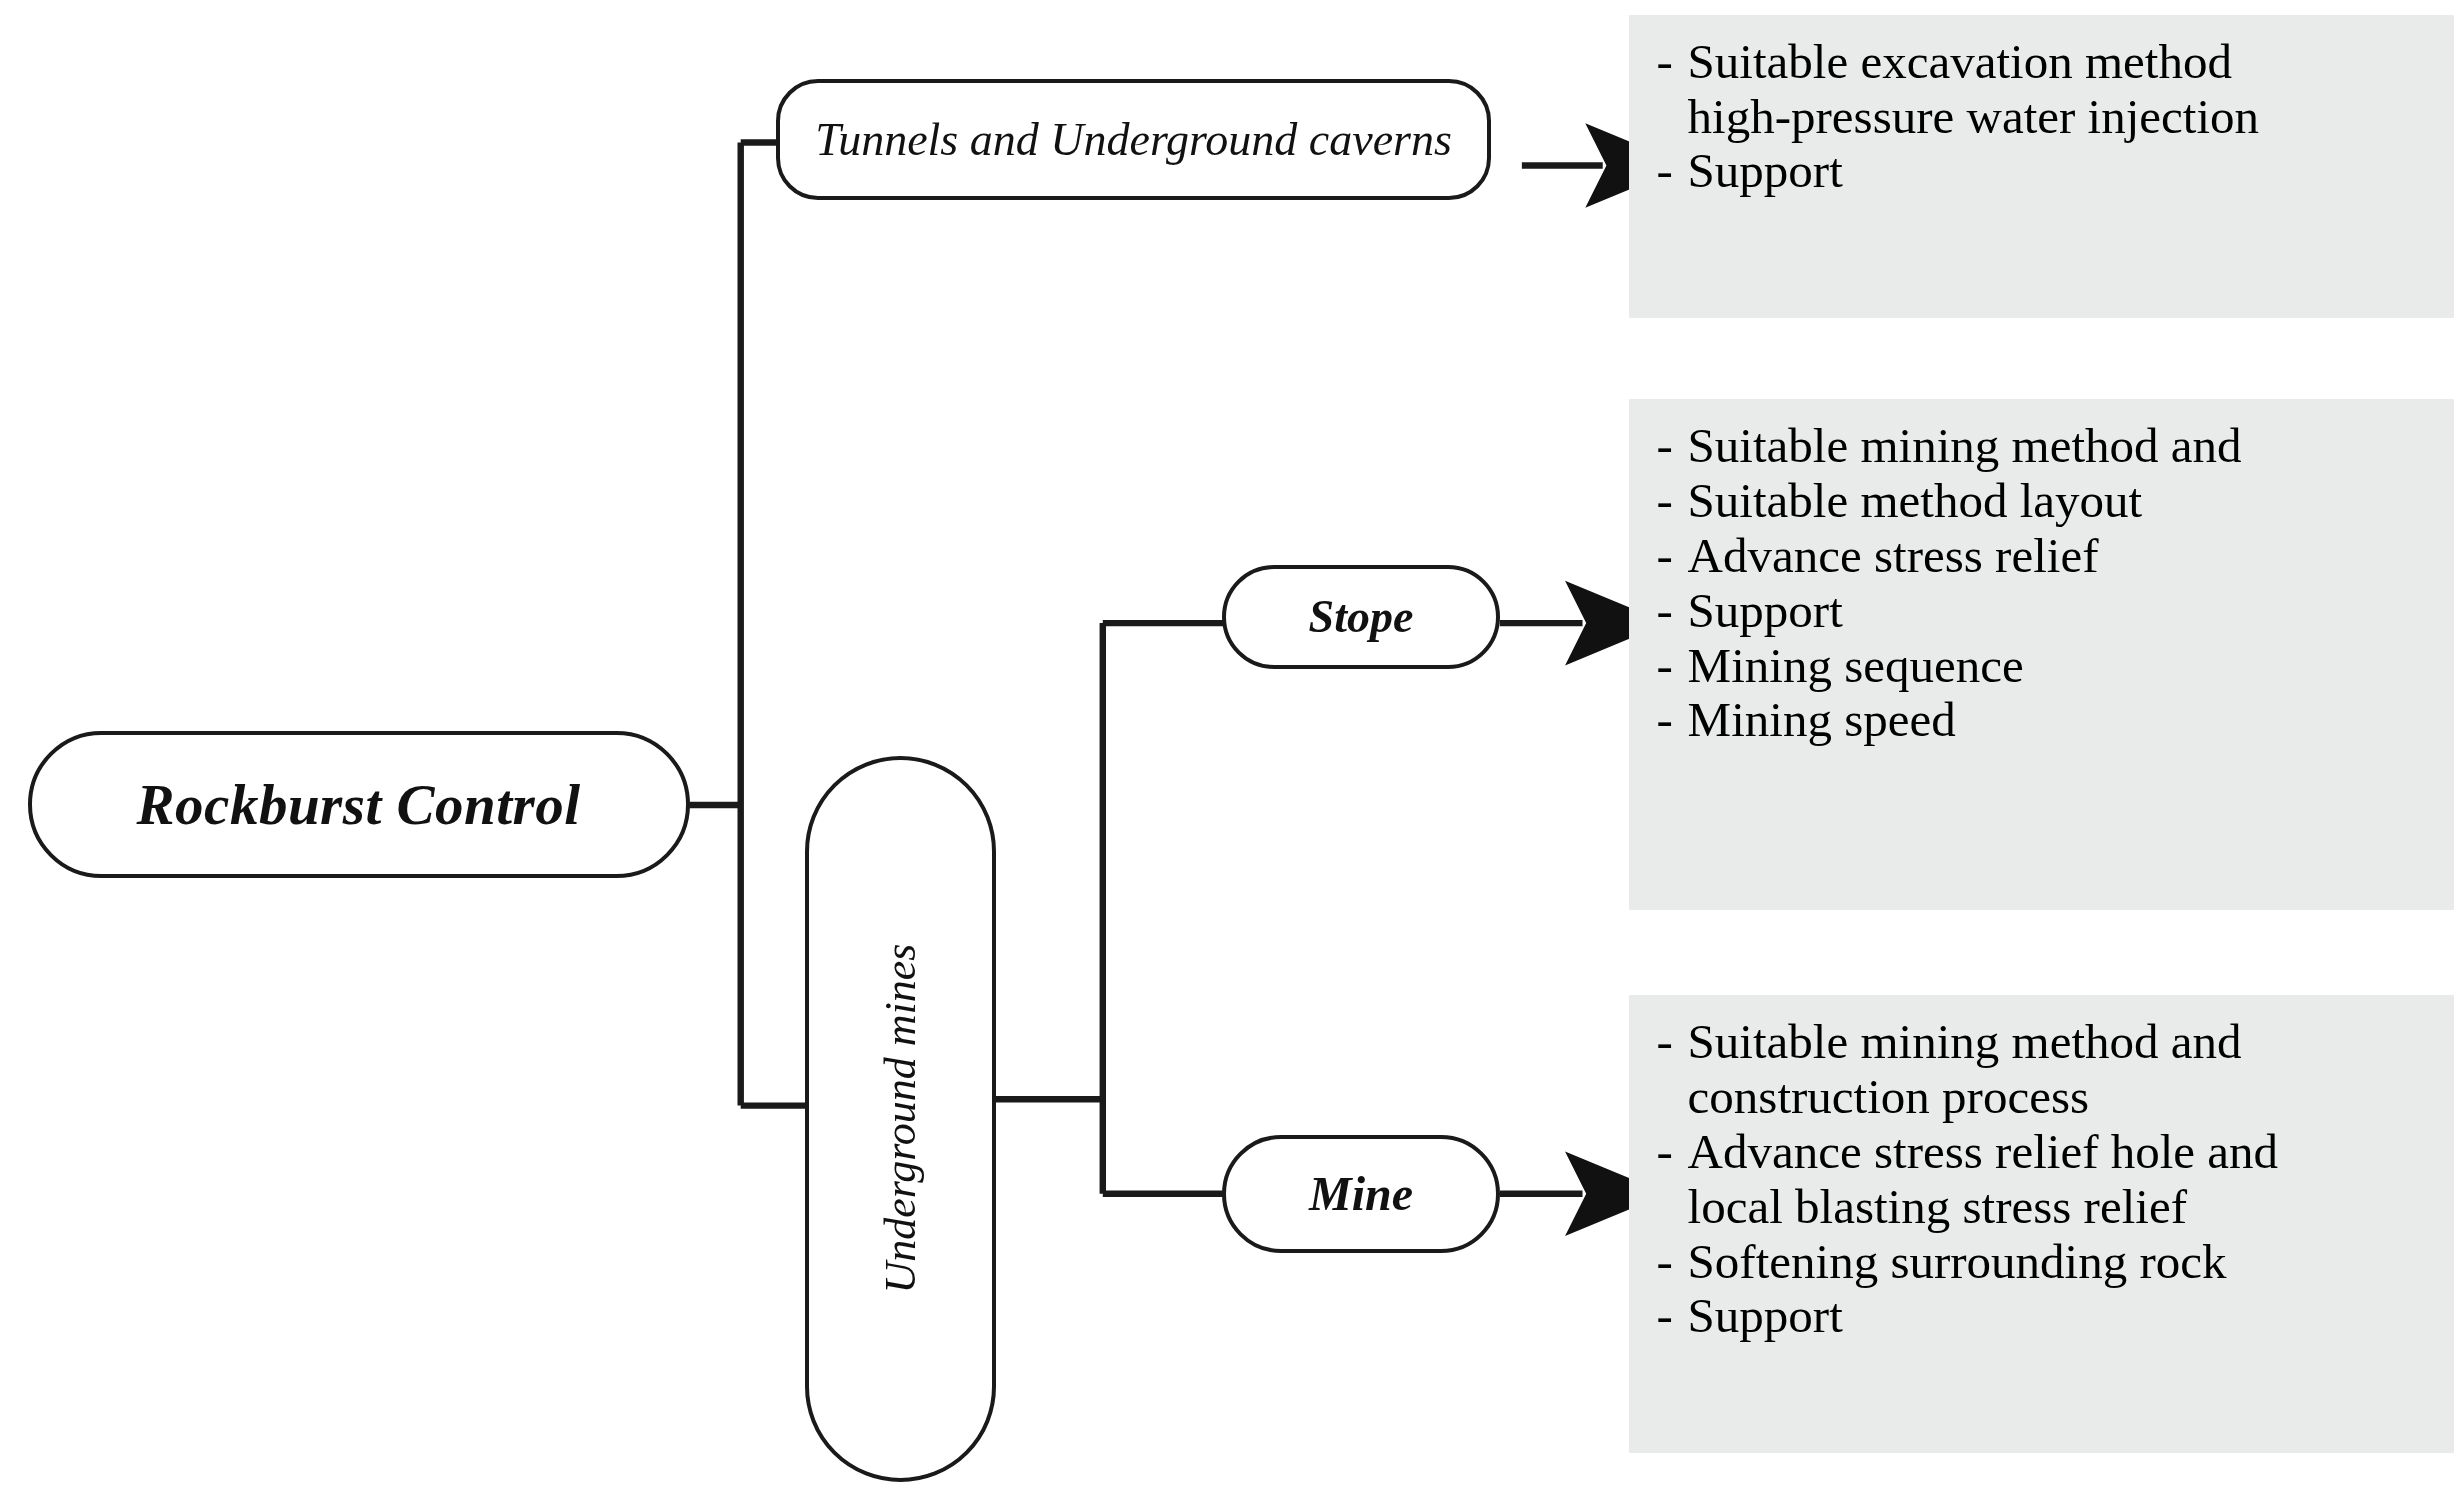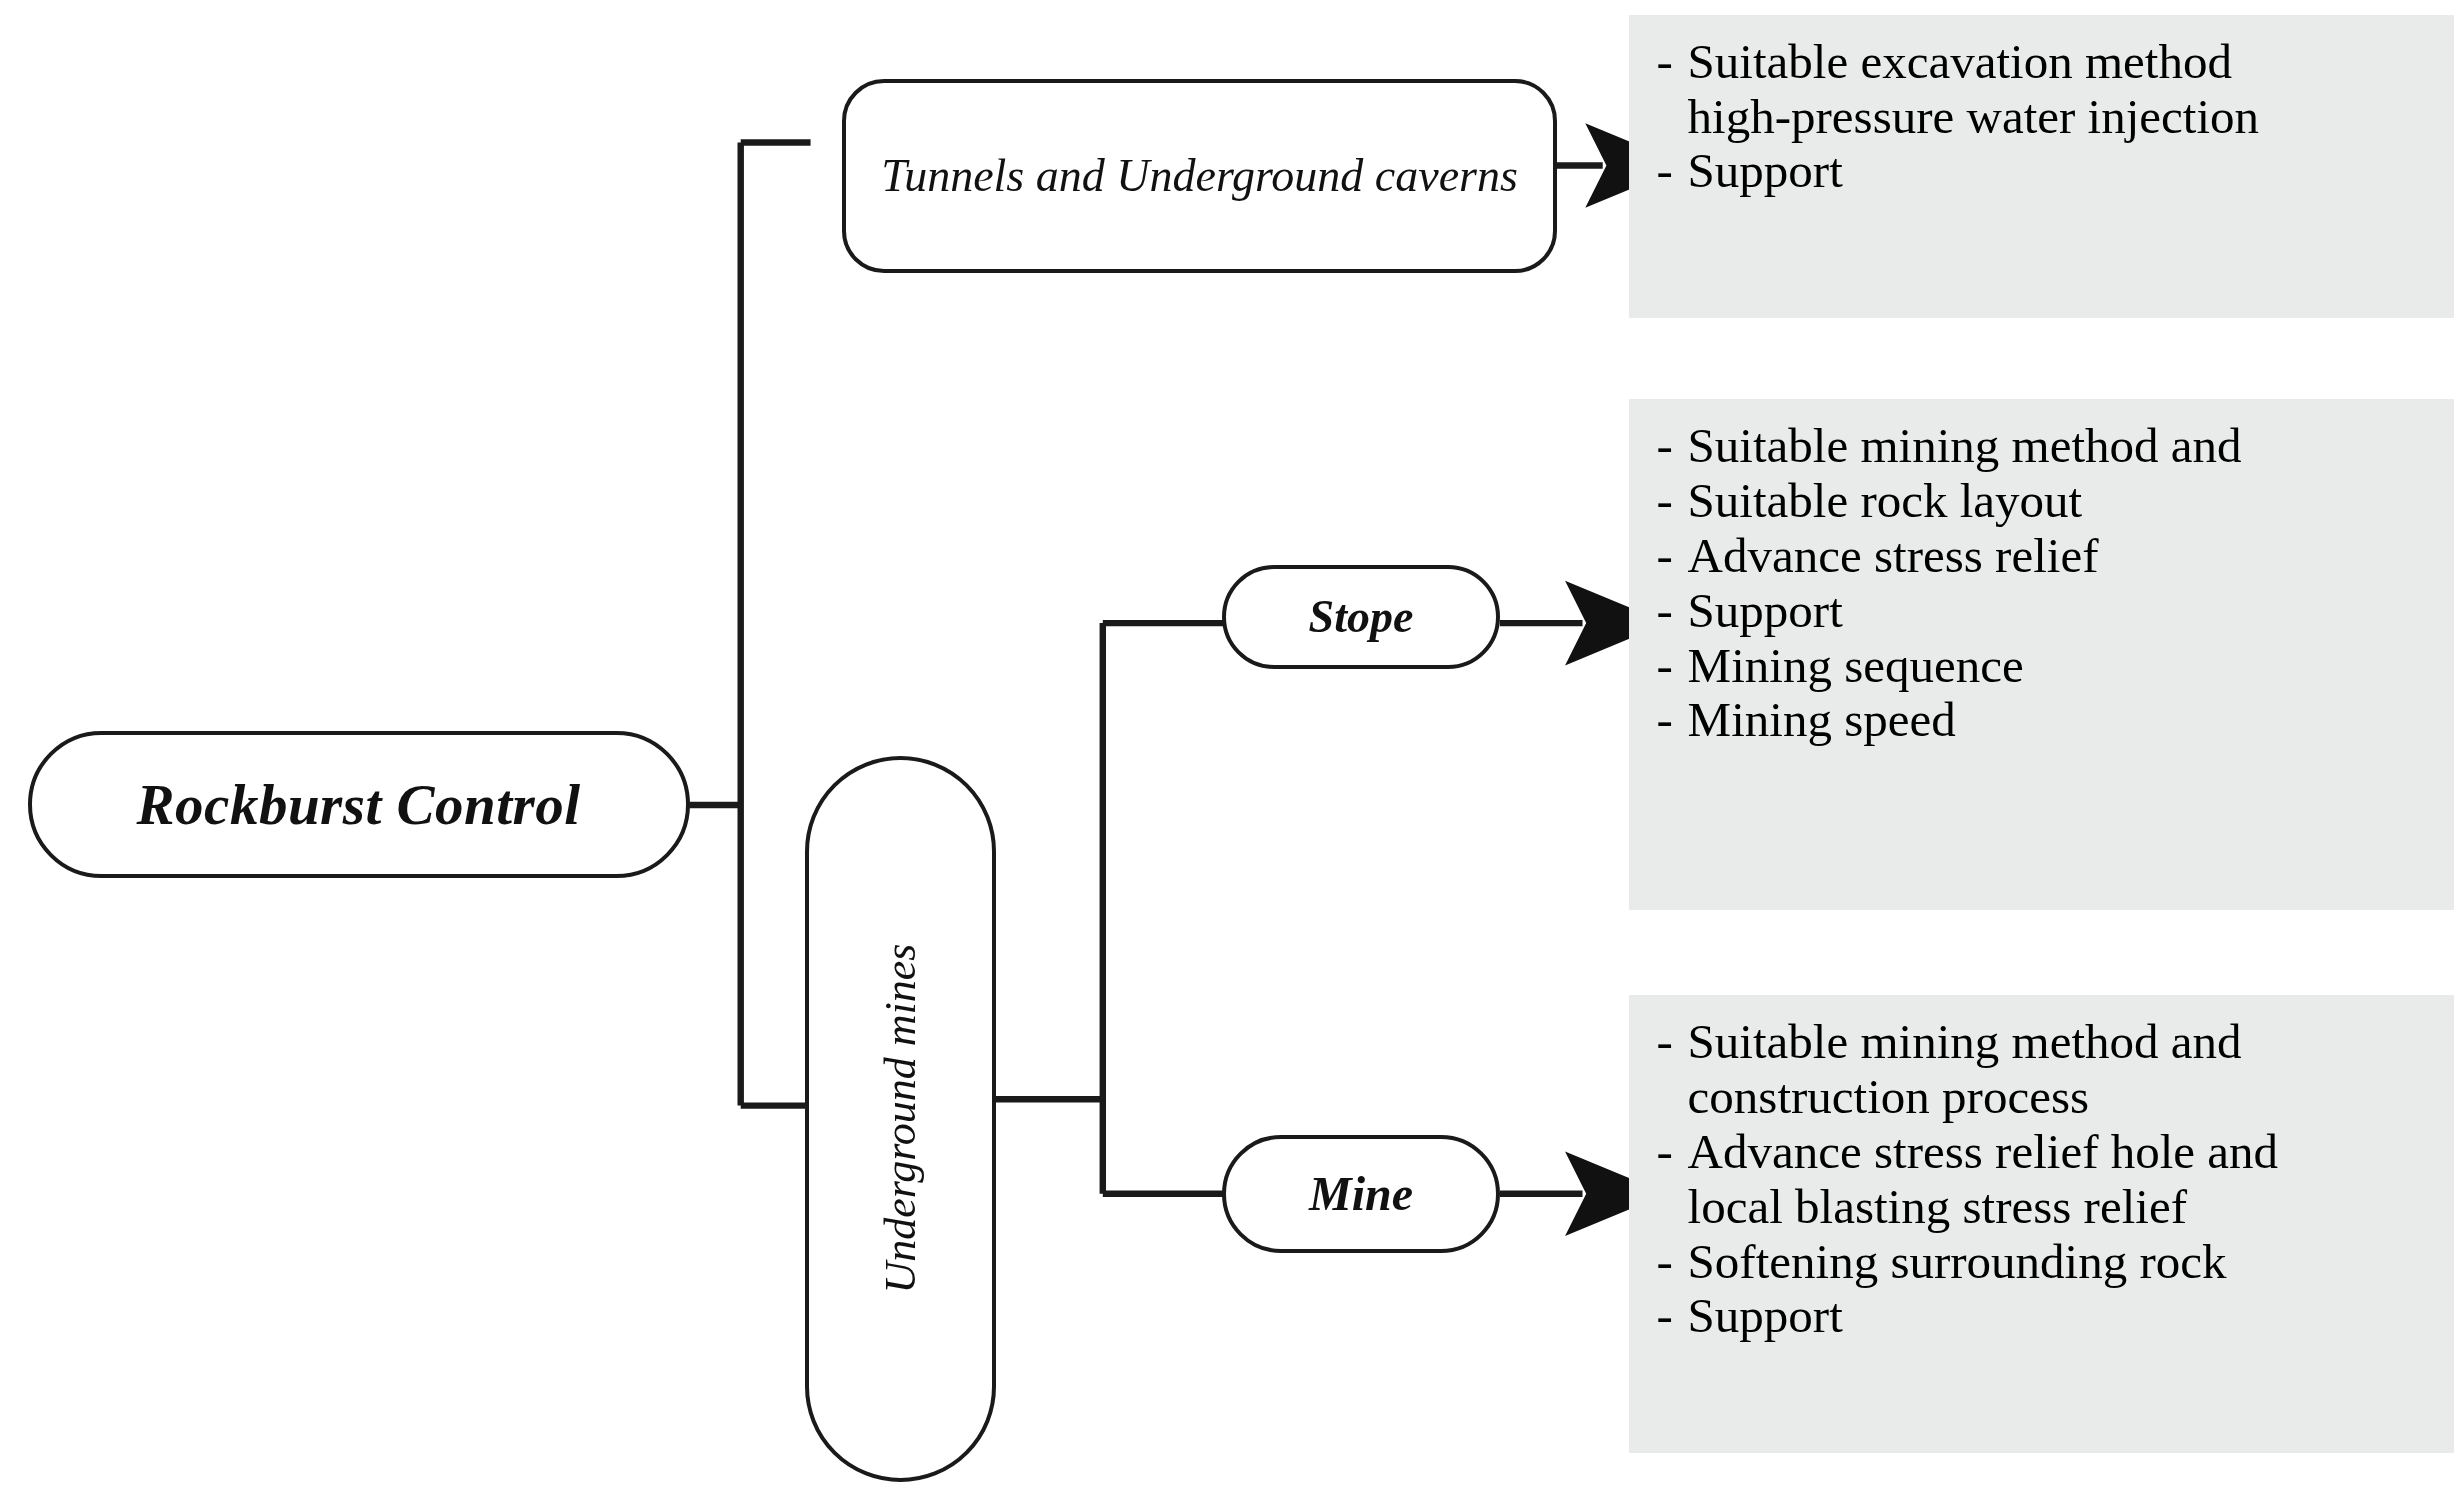--- a/index.html
+++ b/index.html
@@ -46,24 +46,24 @@
     height: 147px;
     border-radius: 74px;
   }
   #node-root .node-label {
     font-size: 57px;
     font-weight: bold;
     font-style: italic;
     letter-spacing: 0.5px;
   }
   #node-tunnels {
-    left: 842px;
+    left: 776px;
     top: 79px;
     width: 715px;
-    height: 194px;
+    height: 121px;
     border-radius: 42px;
   }
   #node-tunnels .node-label {
     font-size: 46px;
     font-style: italic;
     padding: 0 24px;
   }
   #node-underground {
     left: 805px;
     top: 756px;
@@ -191,21 +191,21 @@
     <div class="bullet-line">
       <span class="dash">-</span><span>Support</span>
     </div>
   </div>
 
   <div class="panel" id="panel-stope">
     <div class="bullet-line">
       <span class="dash">-</span><span>Suitable mining method and</span>
     </div>
     <div class="bullet-line">
-      <span class="dash">-</span><span>Suitable rock layout</span>
+      <span class="dash">-</span><span>Suitable method layout</span>
     </div>
     <div class="bullet-line">
       <span class="dash">-</span><span>Advance stress relief</span>
     </div>
     <div class="bullet-line">
       <span class="dash">-</span><span>Support</span>
     </div>
     <div class="bullet-line">
       <span class="dash">-</span><span>Mining sequence</span>
     </div>

